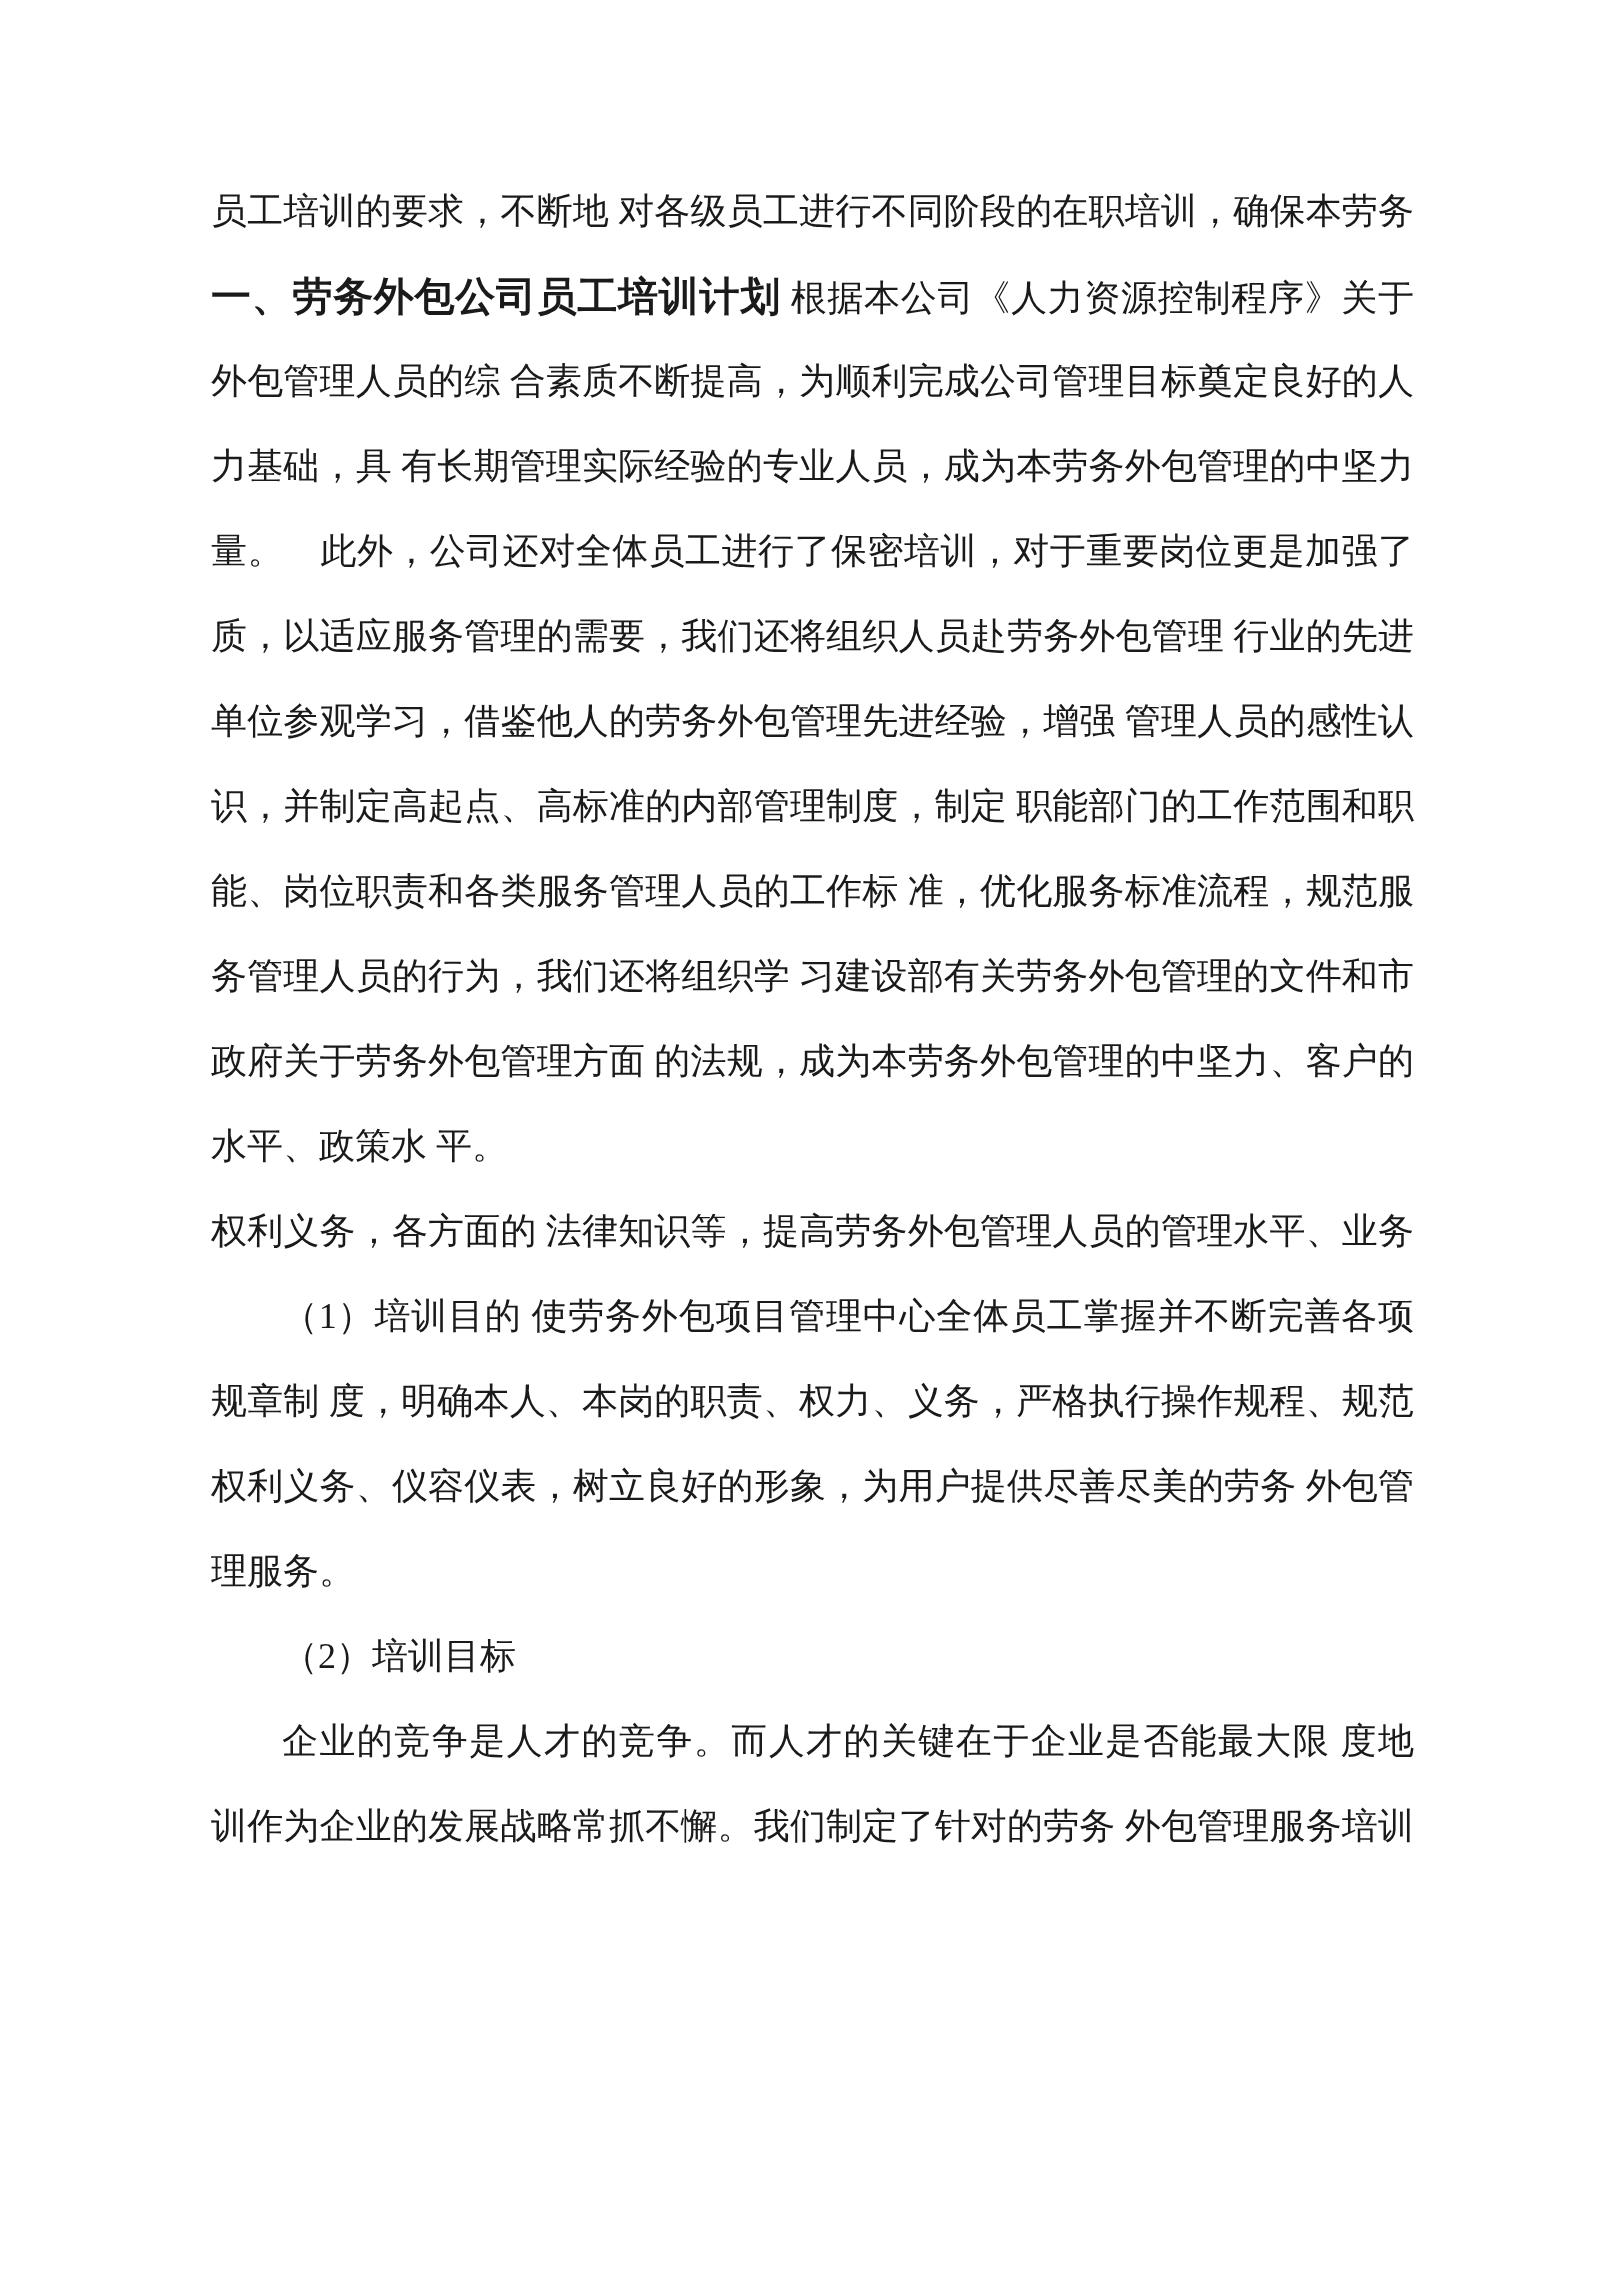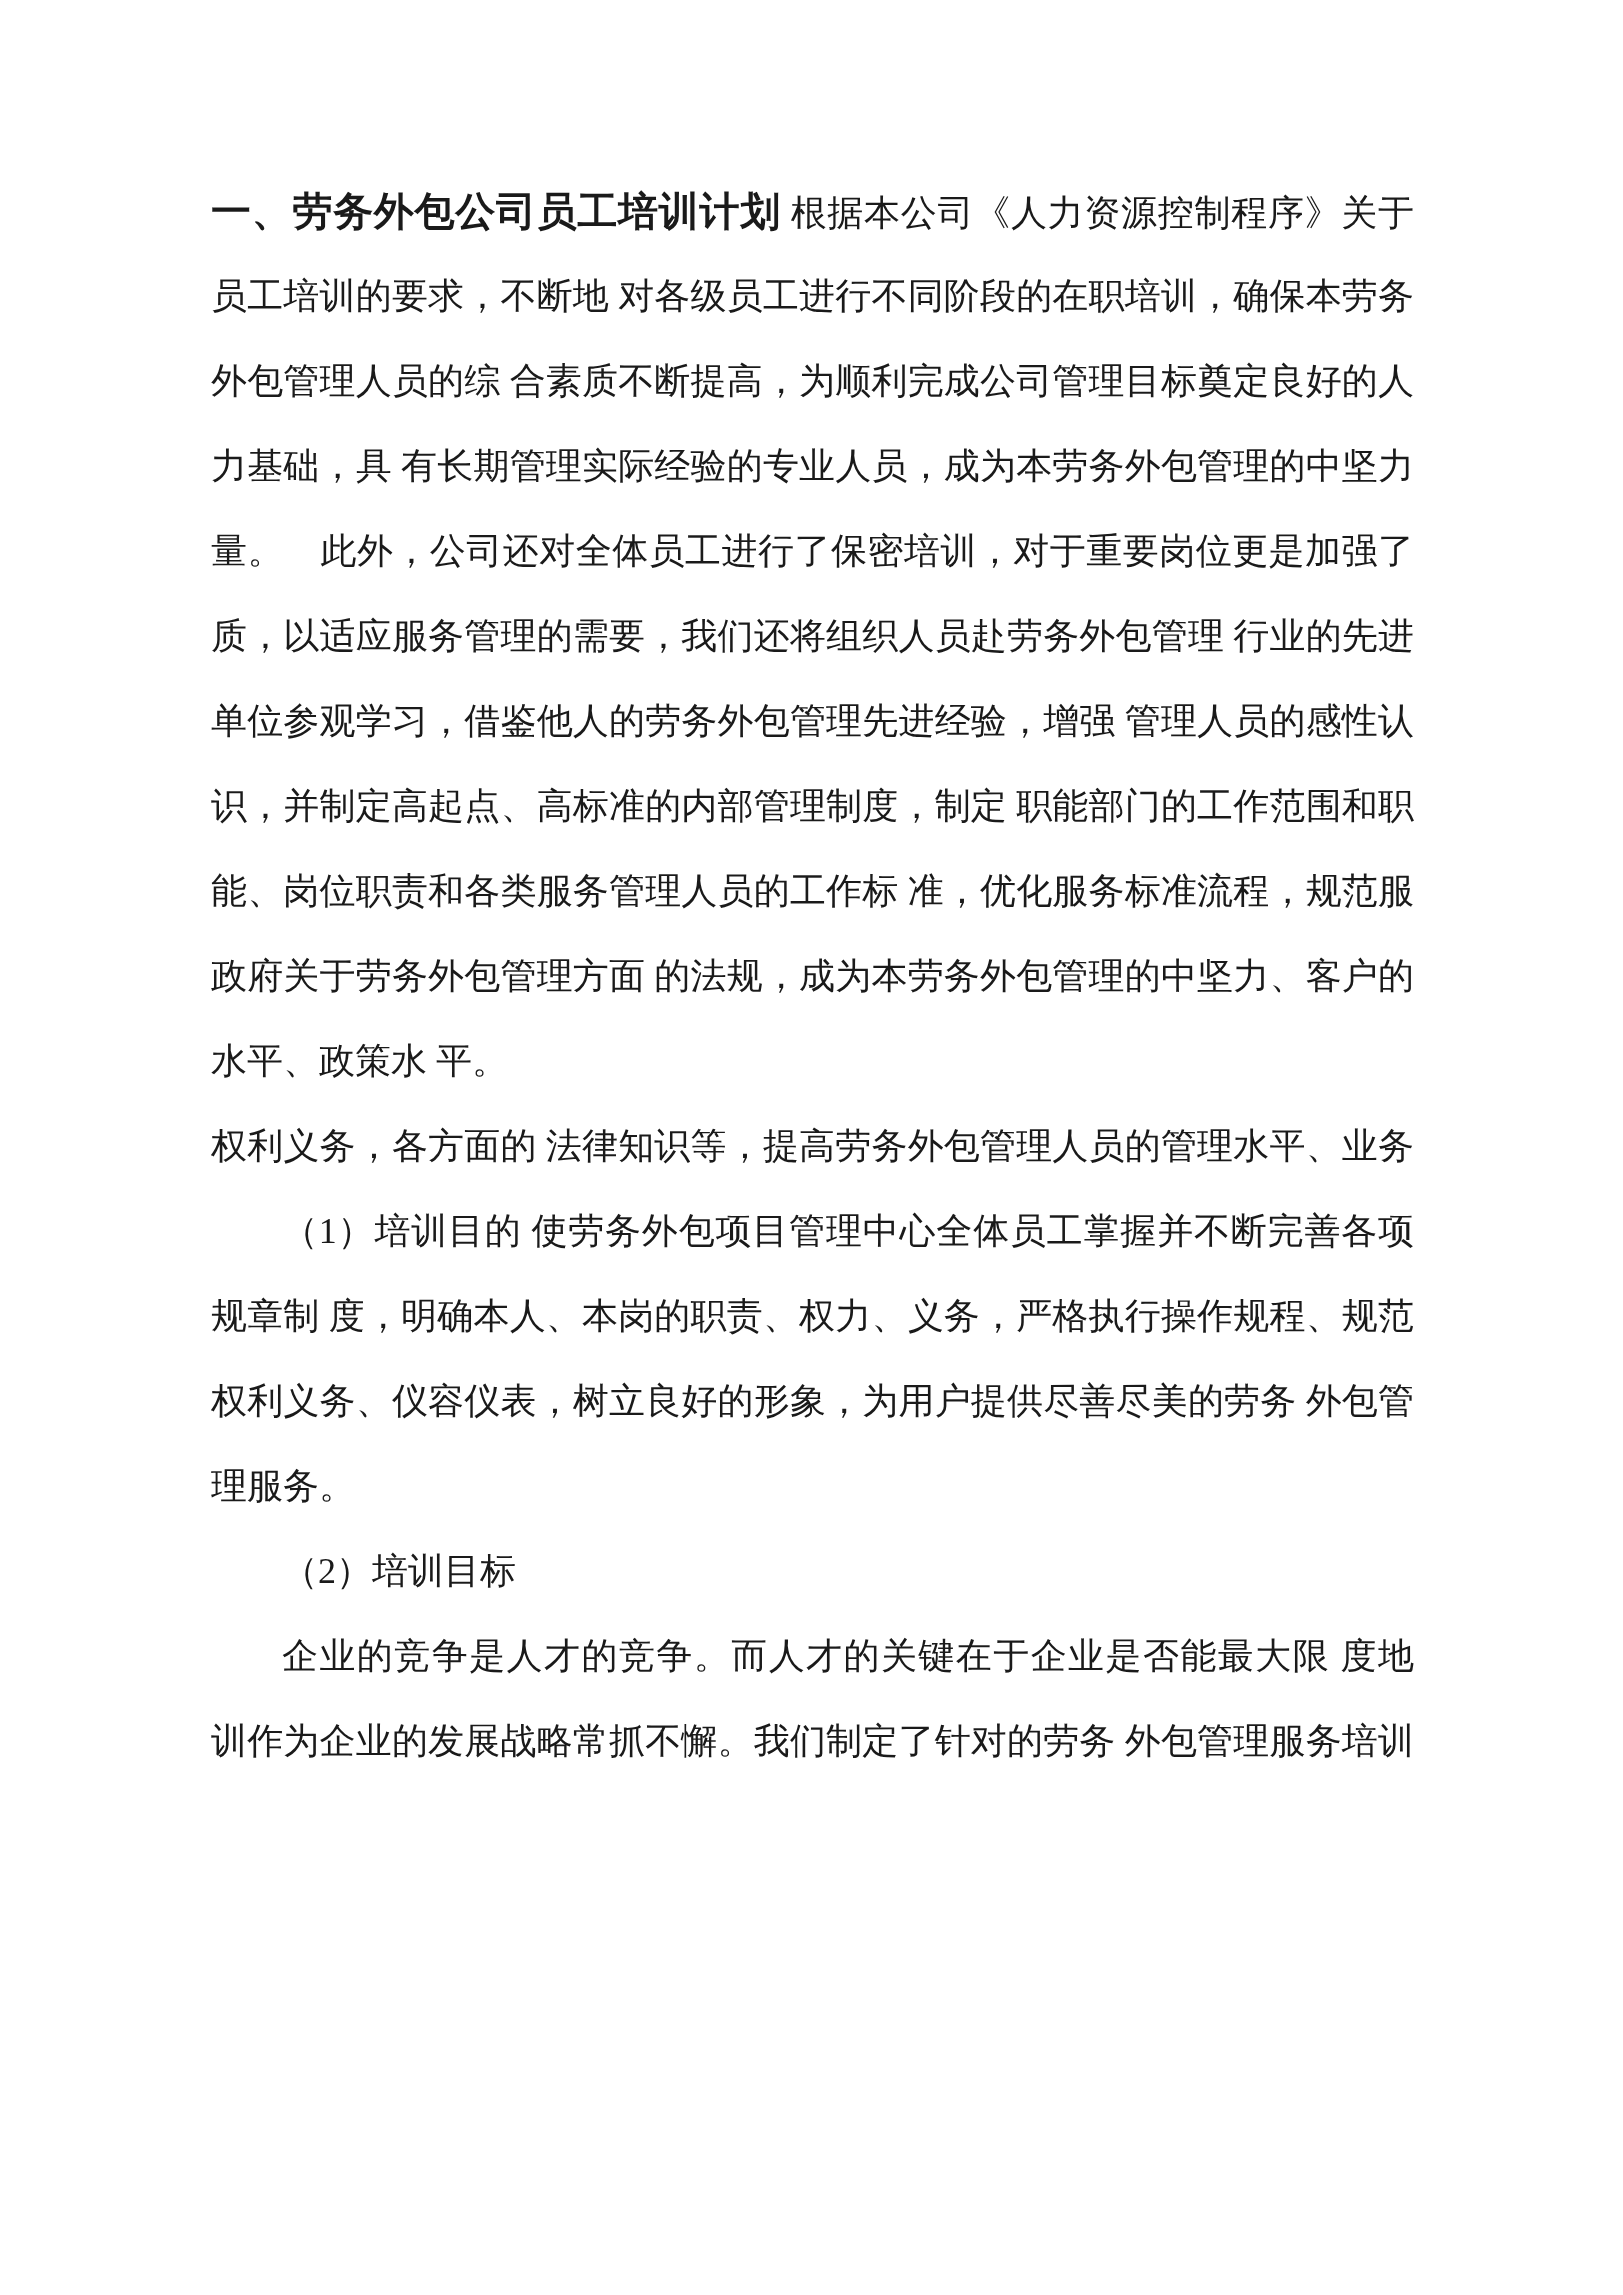--- a/index.html
+++ b/index.html
@@ -39,29 +39,30 @@
   .line .bold {
     font-weight: bold;
     font-size: 40px;
   }
 </style>
 </head>
 <body>
 
 <div class="page">
   <div class="doc" id="document-body">
+      <div class="line justify"><span>员工培训的要求，不断地 对各级员工进行不同阶段的在职培训，确保本劳务</span></div>
       <div class="line justify"><span class="bold">一、劳务外包公司员工培训计划</span> <span>根据本公司《人力资源控制程序》关于</span></div>
-      <div class="line justify"><span>员工培训的要求，不断地 对各级员工进行不同阶段的在职培训，确保本劳务</span></div>
       <div class="line justify"><span>外包管理人员的综 合素质不断提高，为顺利完成公司管理目标奠定良好的人</span></div>
       <div class="line justify"><span>力基础，具 有长期管理实际经验的专业人员，成为本劳务外包管理的中坚力</span></div>
       <div class="line justify"><span>量。　此外，公司还对全体员工进行了保密培训，对于重要岗位更是加强了</span></div>
       <div class="line justify"><span>质，以适应服务管理的需要，我们还将组织人员赴劳务外包管理 行业的先进</span></div>
       <div class="line justify"><span>单位参观学习，借鉴他人的劳务外包管理先进经验，增强 管理人员的感性认</span></div>
       <div class="line justify"><span>识，并制定高起点、高标准的内部管理制度，制定 职能部门的工作范围和职</span></div>
       <div class="line justify"><span>能、岗位职责和各类服务管理人员的工作标 准，优化服务标准流程，规范服</span></div>
+      <div class="line justify"><span>务管理人员的行为，我们还将组织学 习建设部有关劳务外包管理的文件和市</span></div>
       <div class="line justify"><span>政府关于劳务外包管理方面 的法规，成为本劳务外包管理的中坚力、客户的</span></div>
       <div class="line"><span>水平、政策水 平。</span></div>
       <div class="line justify"><span>权利义务，各方面的 法律知识等，提高劳务外包管理人员的管理水平、业务</span></div>
       <div class="line justify indent"><span>（1）培训目的 使劳务外包项目管理中心全体员工掌握并不断完善各项</span></div>
       <div class="line justify"><span>规章制 度，明确本人、本岗的职责、权力、义务，严格执行操作规程、规范</span></div>
       <div class="line justify"><span>权利义务、仪容仪表，树立良好的形象，为用户提供尽善尽美的劳务 外包管</span></div>
       <div class="line"><span>理服务。</span></div>
       <div class="line indent"><span>（2）培训目标</span></div>
       <div class="line justify indent"><span>企业的竞争是人才的竞争。而人才的关键在于企业是否能最大限 度地</span></div>
       <div class="line justify"><span>训作为企业的发展战略常抓不懈。我们制定了针对的劳务 外包管理服务培训</span></div>

